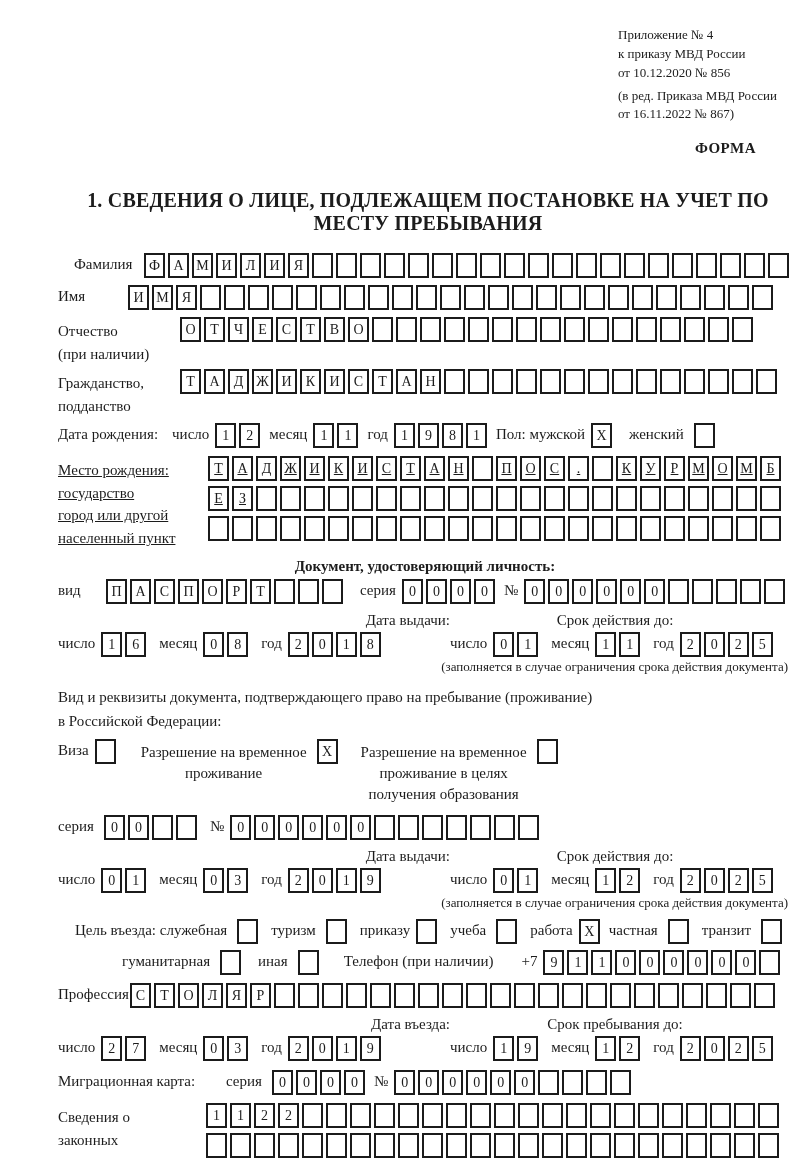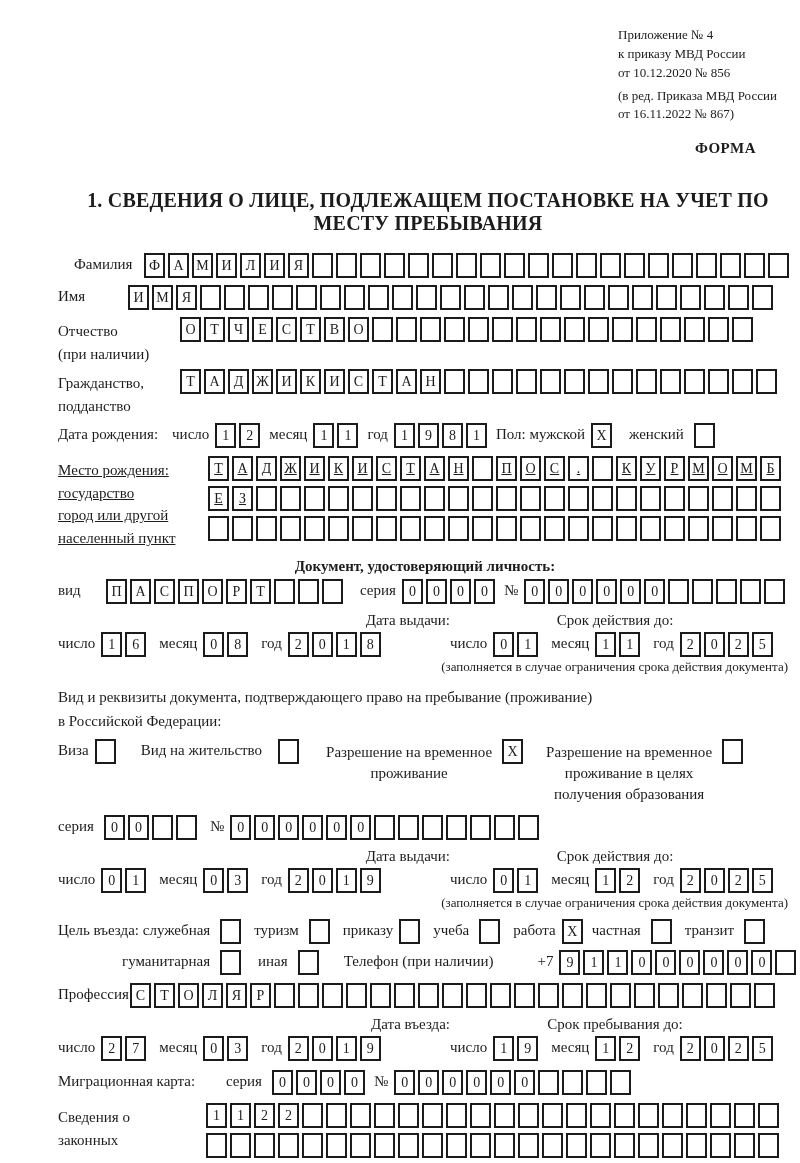--- a/index.html
+++ b/index.html
@@ -409,26 +409,20 @@
     <div>в Российской Федерации:</div>
   </div>
 
   <div class="cbrow" style="margin-top:6px;">
     <span class="cbitem" style="margin-right:22px;">
       <span class="lbl gap6">Виза</span>
       <span class="cells">
           <span class="cell"></span>
         </span>
     </span>
-    <span class="cbitem" style="margin-right:24px;">
-      <span class="lbl" style="margin-right:16px;">Вид на жительство</span>
-      <span class="cells">
-          <span class="cell"></span>
-        </span>
-    </span>
     <span class="cbitem" style="margin-right:20px;">
       <span class="stack" style="margin-right:10px;">
         <div>Разрешение на временное</div>
         <div>проживание</div>
       </span>
       <span class="cells">
           <span class="cell">X</span>
         </span>
     </span>
     <span class="cbitem">
@@ -508,21 +502,21 @@
       <span class="cells">
           <span class="cell">2</span>
           <span class="cell">0</span>
           <span class="cell">2</span>
           <span class="cell">5</span>
         </span>
     </div>
   </div>
   <div class="small-note note-right">(заполняется в случае ограничения срока действия документа)</div>
 
-  <div class="cbrow" style="margin-top:8px;">
+  <div class="cbrow" style="margin-top:8px;margin-left:17px;">
     <span class="lbl gap10">Цель въезда: служебная</span>
     <span class="cells gap10">
         <span class="cell"></span>
       </span>
     <span class="lbl gap10">туризм</span>
     <span class="cells gap10">
         <span class="cell"></span>
       </span>
     <span class="lbl gap6">приказу</span>
     <span class="cells gap10">
@@ -548,21 +542,21 @@
 
   <div class="cbrow" style="margin-top:6px; padding-left:64px;">
     <span class="lbl gap10">гуманитарная</span>
     <span class="cells gap14">
         <span class="cell"></span>
       </span>
     <span class="lbl gap10">иная</span>
     <span class="cells" style="margin-right:22px;">
         <span class="cell"></span>
       </span>
-    <span class="lbl" style="margin-right:44px;">Телефон (при наличии)</span>
+    <span class="lbl" style="margin-right:28px;">Телефон (при наличии)</span>
     <span class="lbl gap6">+7</span>
     <span class="cells">
         <span class="cell">9</span>
         <span class="cell">1</span>
         <span class="cell">1</span>
         <span class="cell">0</span>
         <span class="cell">0</span>
         <span class="cell">0</span>
         <span class="cell">0</span>
         <span class="cell">0</span>

